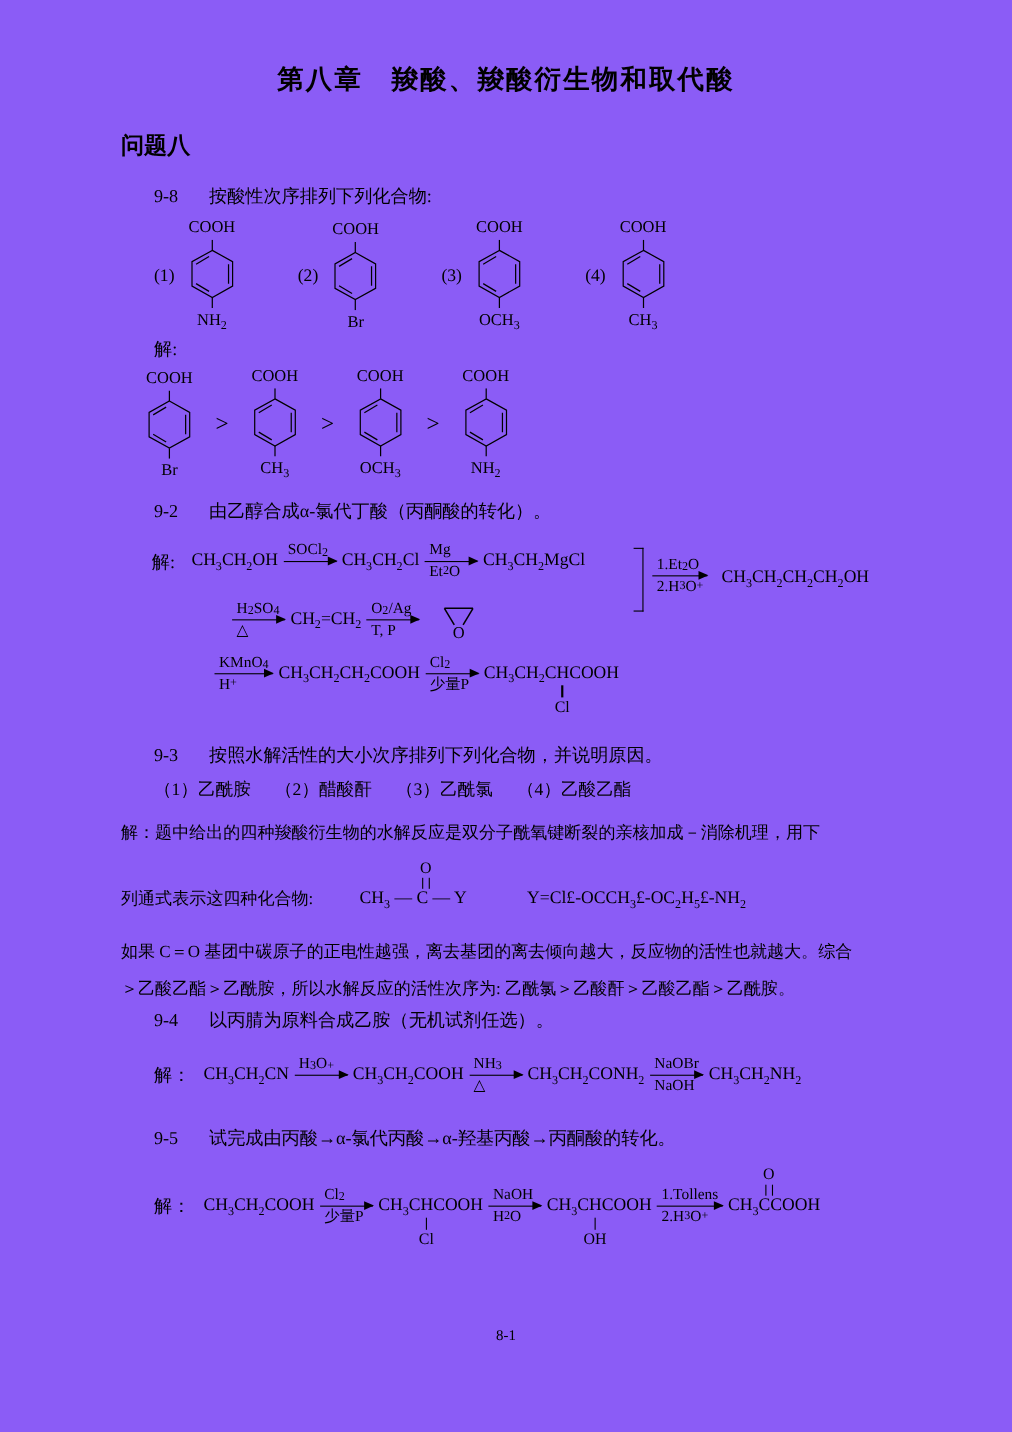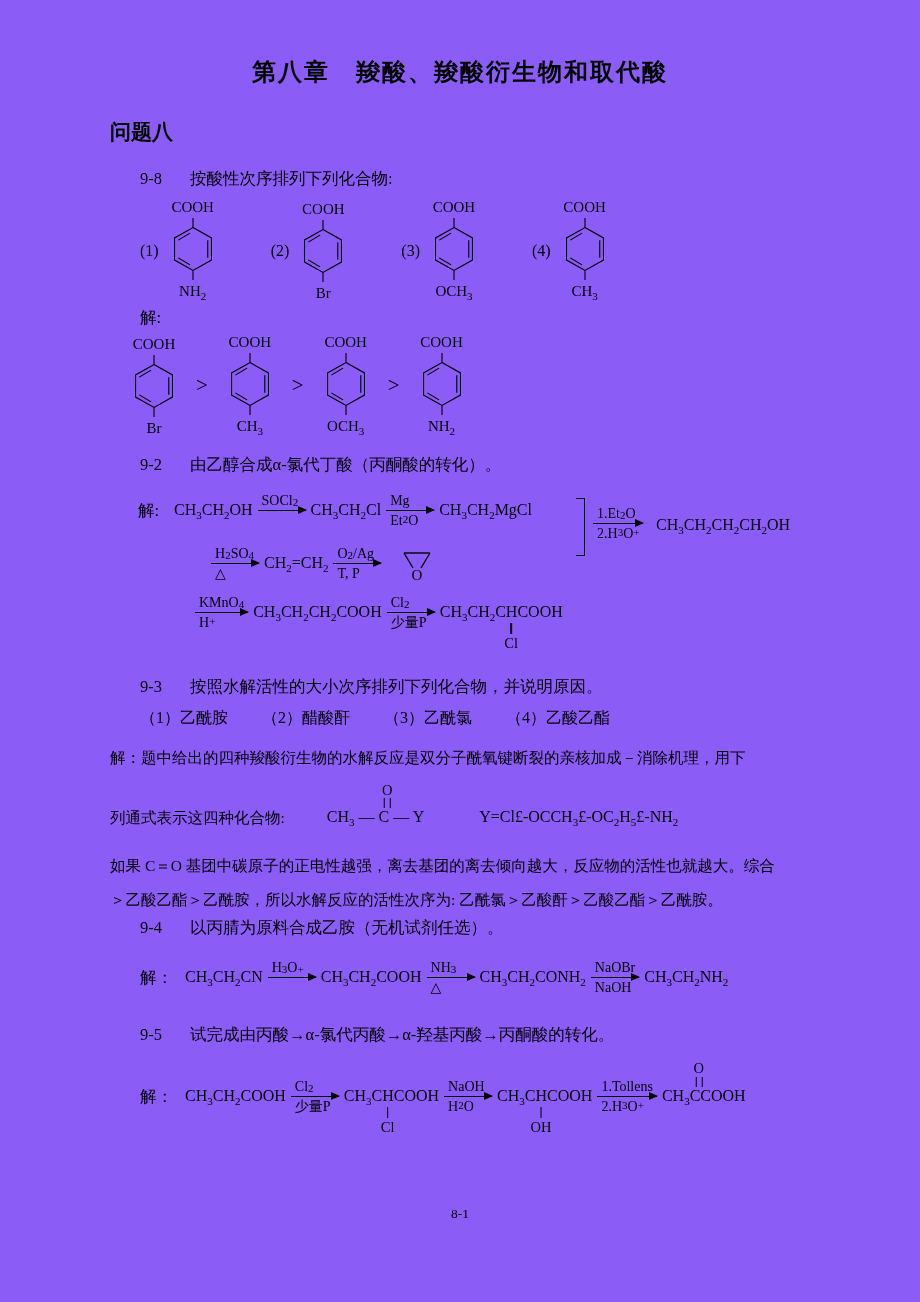--- a/index.html
+++ b/index.html
@@ -32,21 +32,21 @@
   .scheme{position:relative;}
   .bracket{position:absolute;width:8px;border:1.5px solid #000;border-left:none;}
   .vstack{position:relative;display:inline-block;}
   .vtail{position:absolute;top:100%;transform:translateX(-50%);display:flex;flex-direction:column;align-items:center;line-height:1;}
   .vbar{width:1.3px;height:11px;background:#000;margin-bottom:2px;}
   .vlbl{font-size:14.5px;}
   .ostack{position:relative;display:inline-block;}
   .ohead{position:absolute;bottom:100%;transform:translateX(-50%);display:flex;flex-direction:column;align-items:center;line-height:1;}
   .olbl{font-size:14.5px;margin-bottom:1px;}
   .dbl{width:5px;height:10px;border-left:1.3px solid #000;border-right:1.3px solid #000;}
-  .opts{display:flex;gap:34px;margin:10px 0 0 30px;font-size:16px;}
+  .opts{display:flex;gap:22px;margin:10px 0 0 30px;font-size:16px;}
   .para{font-size:15.5px;line-height:34px;white-space:nowrap;}
   .struct-line{display:flex;align-items:center;margin-top:26px;font-size:16px;}
   .pageno{position:absolute;left:0;right:0;top:1206px;text-align:center;font-size:13.5px;}
 </style>
 </head>
 <body>
 
 <svg width="0" height="0" style="position:absolute" aria-hidden="true">
   <defs>
     <g id="benzene" stroke="#000" stroke-width="1.5" fill="none">

